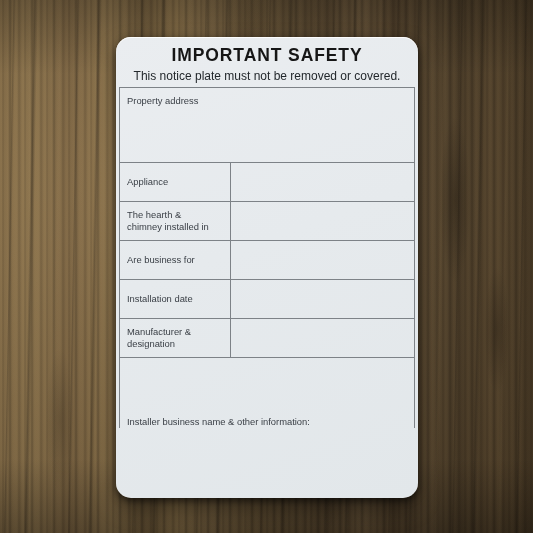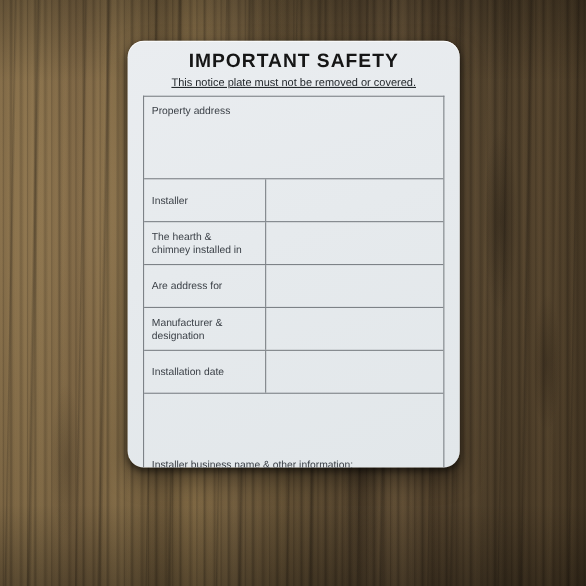--- a/index.html
+++ b/index.html
@@ -98,21 +98,21 @@
       linear-gradient(180deg, rgba(0,0,0,0.22) 0%, rgba(0,0,0,0) 14%, rgba(0,0,0,0) 86%, rgba(0,0,0,0.26) 100%),
       radial-gradient(ellipse 120% 110% at 30% 35%, rgba(255,230,190,0.10), rgba(0,0,0,0.28) 100%);
   }
 
   
   #plate {
     position: absolute;
     left: 116px;
     top: 37px;
     width: 302px;
-    height: 388px;
+    height: 461px;
     background: linear-gradient(160deg, #eaedf0 0%, #e6eaed 45%, #e2e7ea 100%);
     border-radius: 15px;
     box-shadow:
       0 3px 7px rgba(0,0,0,0.55),
       0 10px 22px rgba(0,0,0,0.40),
       inset 0 1px 0 rgba(255,255,255,0.85);
     overflow: hidden;
     box-sizing: border-box;
   }
 
@@ -122,32 +122,31 @@
   }
   .title-line {
     font-size: 17.5px;
     font-weight: bold;
     color: #161616;
     letter-spacing: 0.9px;
     line-height: 21px;
     white-space: nowrap;
   }
   .subtitle {
-    font-size: 10px;
+    font-size: 12px;
     color: #23282c;
     line-height: 12px;
     margin-top: 4px;
     margin-bottom: 5px;
     white-space: nowrap;
-    text-decoration: underline;
   }
 
   
   .plate-table {
-    margin: 0 14px;
+    margin: 0 3px;
     border-top: 1.4px solid #7d8287;
     border-left: 1.4px solid #7d8287;
     border-right: 1.4px solid #7d8287;
   }
   .row {
     display: flex;
     border-bottom: 1.4px solid #7d8287;
     box-sizing: border-box;
   }
   .row.last {
@@ -204,46 +203,46 @@
       <div class="subtitle">This notice plate must not be removed or covered.</div>
     </div>
 
     <div class="plate-table">
 
       <div class="row full h-address">
         <div class="cell-label">Property address</div>
       </div>
 
       <div class="row h-std">
-        <div class="cell-label">Installer</div>
+        <div class="cell-label">Appliance</div>
         <div class="cell-value"></div>
       </div>
 
       <div class="row h-tall">
         <div class="cell-label label-multiline">The hearth &amp;
 chimney installed in</div>
         <div class="cell-value"></div>
       </div>
 
       <div class="row h-std">
-        <div class="cell-label">Are address for</div>
-        <div class="cell-value"></div>
-      </div>
-
+        <div class="cell-label">Are business for</div>
+        <div class="cell-value"></div>
+      </div>
+
+
+      <div class="row h-std">
+        <div class="cell-label">Installation date</div>
+        <div class="cell-value"></div>
+      </div>
 
       <div class="row h-tall">
         <div class="cell-label label-multiline">Manufacturer &amp;
 designation</div>
         <div class="cell-value"></div>
       </div>
 
-      <div class="row h-std">
-        <div class="cell-label">Installation date</div>
-        <div class="cell-value"></div>
-      </div>
-
       <div class="row full h-footer last">
         <div class="cell-label">Installer business name &amp; other information:</div>
       </div>
 
     </div>
   </div>
 </div>
 
 </body></html>

